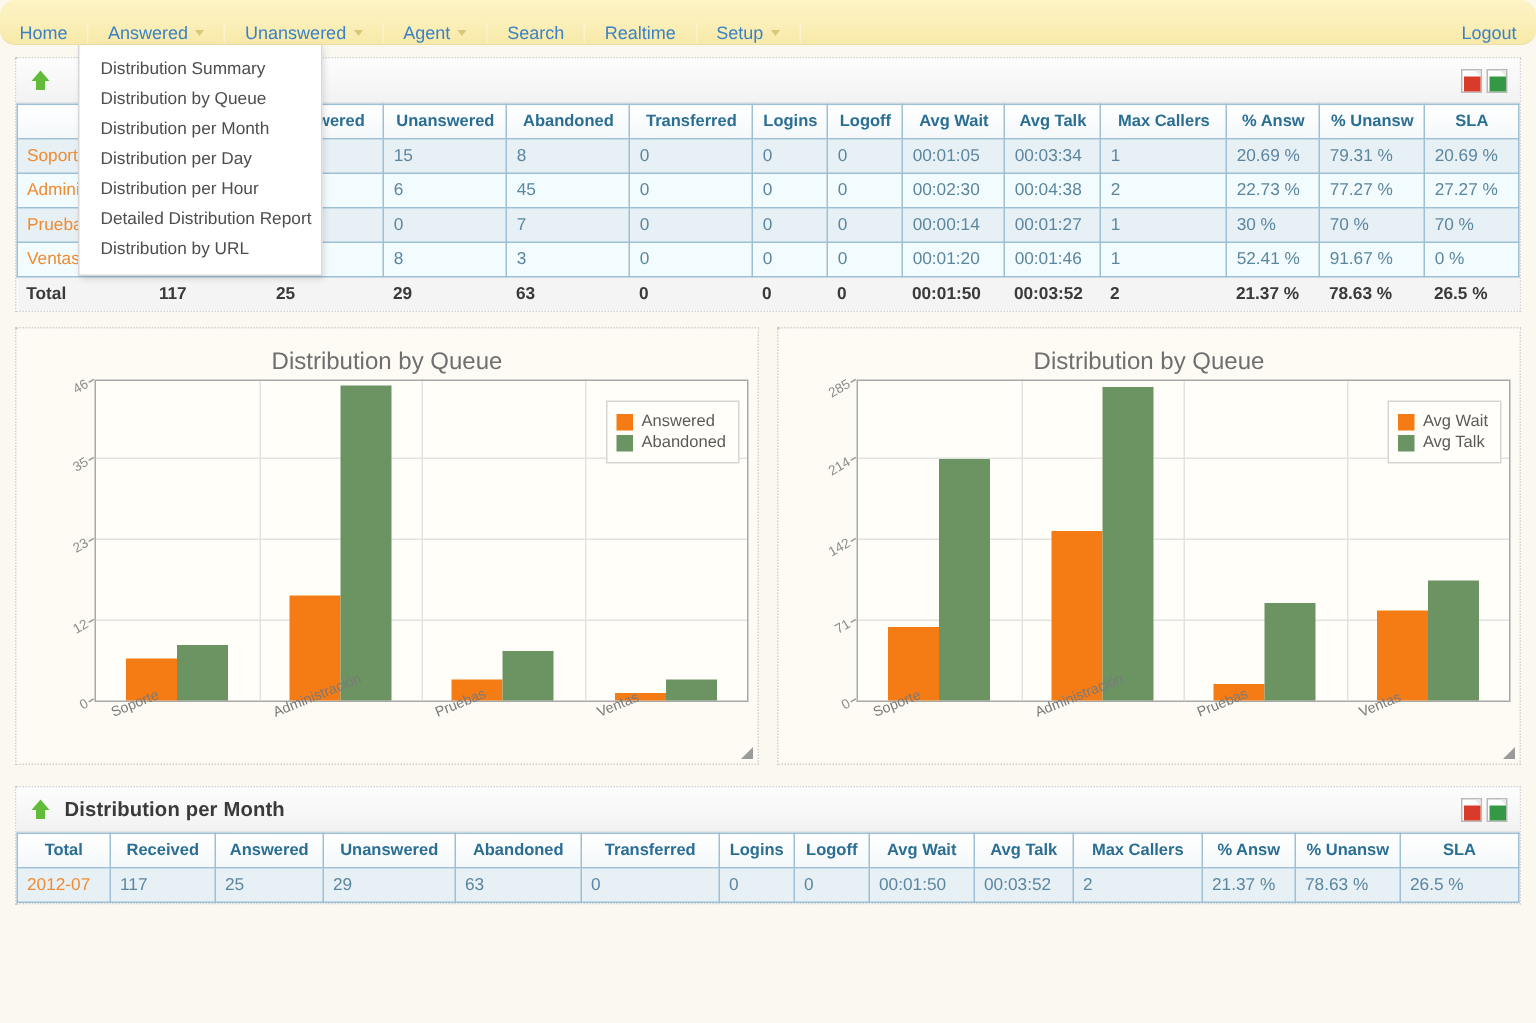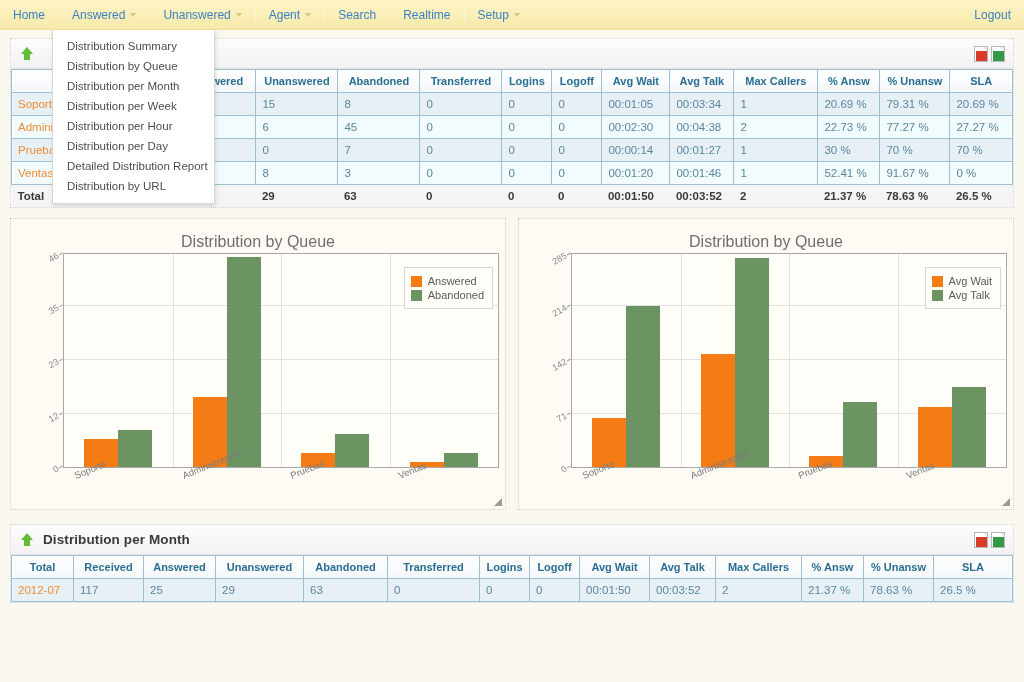--- a/index.html
+++ b/index.html
@@ -10,24 +10,25 @@
     font-family: "Liberation Sans", sans-serif;
     overflow: hidden;
   }
 
   
   .navbar {
     height: 30px;
     background: linear-gradient(to bottom, #fdf3c4 0%, #fbefb8 55%, #f8e9a8 100%);
     border-bottom: 1px solid #efe0a0;
     display: flex;
-    align-items: center;
+    align-items: flex-end;
     position: relative;
     z-index: 5;
     font-size: 12px;
+    border-radius: 10px;
   }
   .nav-item {
     display: flex; align-items: center;
     padding: 0 13px;
     color: #3b82c4;
     white-space: nowrap;
     cursor: pointer;
     border-right: 1px solid rgba(255,255,255,0.35);
   }
   .nav-item.active {
@@ -337,23 +338,22 @@
   <div class="nav-item nav-spacer"></div>
   <div class="nav-item nav-right">
     <span>Logout</span>
   </div>
 </div>
 
 <div class="dropdown">
   <div class="dropdown-item">Distribution Summary</div>
   <div class="dropdown-item">Distribution by Queue</div>
   <div class="dropdown-item">Distribution per Month</div>
-  <div class="dropdown-item">Distribution per Week</div>
+  <div class="dropdown-item">Distribution per Day</div>
   <div class="dropdown-item">Distribution per Hour</div>
-  <div class="dropdown-item">Distribution per Day</div>
   <div class="dropdown-item">Detailed Distribution Report</div>
   <div class="dropdown-item">Distribution by URL</div>
 </div>
 
 <div class="page">
 
   <div class="panel">
     <div class="panel-head">
       <span class="arrow-up-icon"></span>
       <span class="panel-title"></span>

